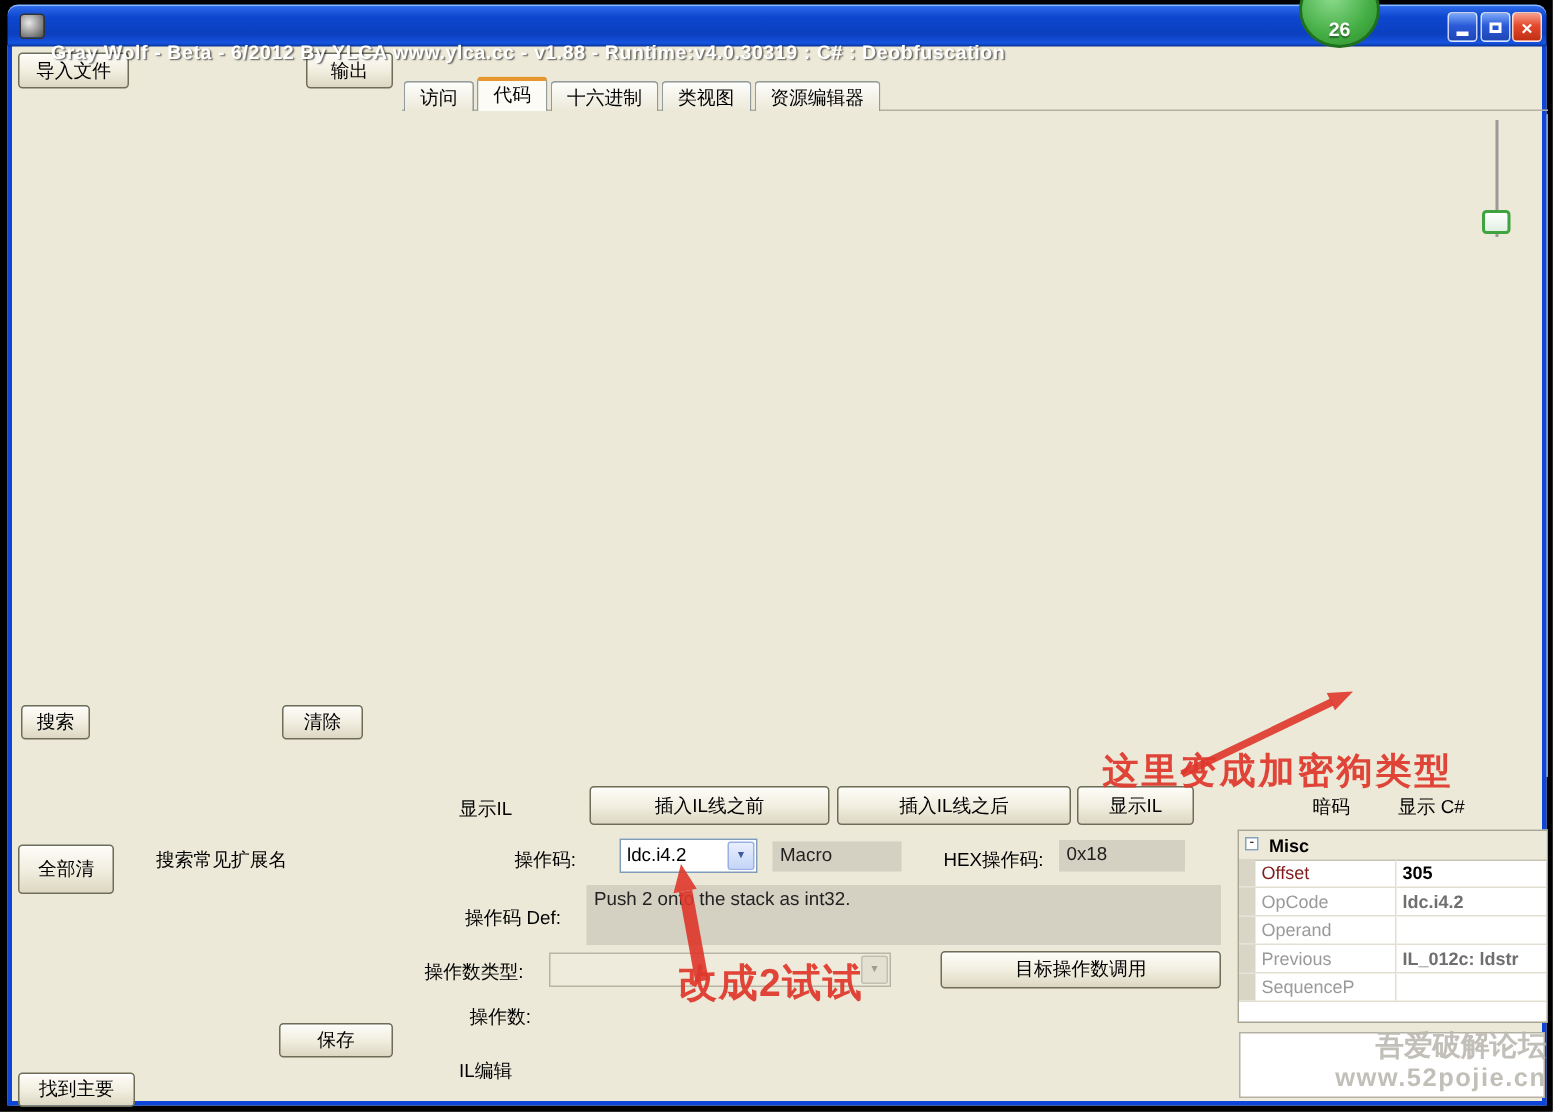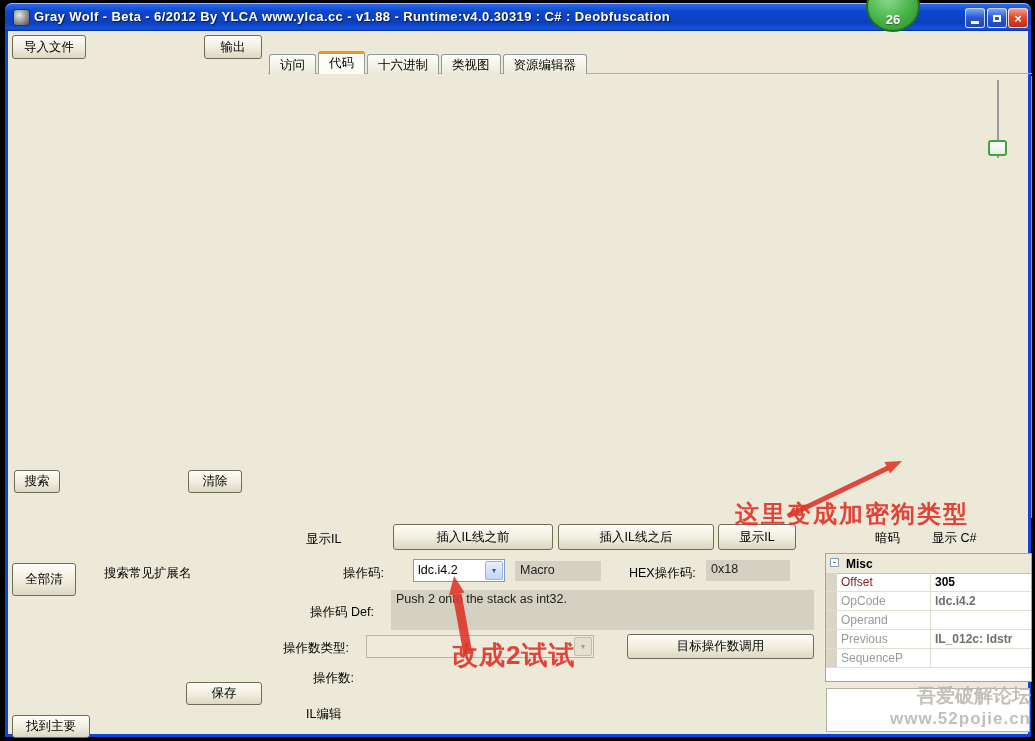--- a/index.html
+++ b/index.html
@@ -8,21 +8,21 @@
   .abs{position:absolute;}
 
   
   #titlebar{left:5px;top:3px;width:1026px;height:28px;border-radius:7px 7px 0 0;
     background:linear-gradient(180deg,#3e8bff 0%,#2a66e8 6%,#0d47cf 30%,#0b3fbe 70%,#1553e0 92%,#073291 100%);
     box-shadow:inset 0 1px 0 rgba(255,255,255,.45);z-index:5;}
   #winframe{left:5px;top:30px;width:1026px;height:707px;background:#ece9d8;box-sizing:border-box;
     border-left:3px solid #0c45d8;border-right:3px solid #0c45d8;border-bottom:3px solid #0c45d8;z-index:1;}
   #app-icon{left:13px;top:9px;width:15px;height:15px;border-radius:3px;
     background:radial-gradient(circle at 35% 35%,#e9e9e9,#8a8a8a 60%,#4c4c4c);border:1px solid #333;z-index:6;}
-  #title-text{left:34px;top:9px;z-index:6;color:#fff;font-weight:bold;font-size:13px;letter-spacing:.4px;
+  #title-text{left:34px;top:27px;z-index:6;color:#fff;font-weight:bold;font-size:13px;letter-spacing:.4px;
     text-shadow:1px 1px 1px rgba(0,0,0,.6);white-space:nowrap;}
   #badge{left:866px;top:-19px;width:50px;height:47px;border-radius:50%;z-index:40;
     background:radial-gradient(circle at 40% 30%,#8edc8e,#43ad43 60%,#2c8c2c);border:2px solid #1f6f1f;
     color:#fff;font-weight:bold;font-size:13px;text-align:center;line-height:74px;text-shadow:0 1px 1px rgba(0,0,0,.4);}
   .winbtn{top:8px;width:20px;height:20px;border-radius:3px;z-index:6;border:1px solid rgba(255,255,255,.75);
     box-sizing:border-box;display:flex;align-items:center;justify-content:center;color:#fff;}
   .winbtn.blue{background:linear-gradient(180deg,#7aa8f8,#2a5ad8 45%,#1e46b4);}
   .winbtn.red{background:linear-gradient(180deg,#f8a08c,#e4482c 45%,#c03014);font-weight:bold;font-size:13px;}
   #btn-min{left:965px;} #btn-restore{left:987px;} #btn-close{left:1008px;}
   #btn-min .bar{width:8px;height:3px;background:#fff;margin-top:8px;}
@@ -126,21 +126,21 @@
   #misc-title{position:absolute;left:20px;top:3px;font-weight:bold;font-size:12px;}
   .mrow{position:relative;height:18px;border-bottom:1px solid #e2dfd2;display:flex;}
   .mindent{width:11px;background:#d9d6c8;}
   .mlabel{width:89px;padding:2px 0 0 4px;color:#9a9a9a;font-size:12px;border-right:1px solid #e2dfd2;overflow:hidden;white-space:nowrap;}
   .mvalue{flex:1;padding:2px 0 0 4px;color:#6f6f6f;font-weight:bold;font-size:12px;overflow:hidden;white-space:nowrap;}
   .mrow.hl .mlabel{color:#7f1d1d;} .mrow.hl .mvalue{color:#000;}
 
   #notes-box{left:826px;top:688px;width:204px;height:44px;background:#fff;border:1px solid #b5b2a5;box-sizing:border-box;z-index:2;}
   #watermark{left:855px;top:687px;width:176px;text-align:right;z-index:25;color:rgba(186,184,176,.9);
     font-weight:bold;line-height:21px;pointer-events:none;}
-  #watermark .w1{font-size:19px;font-family:Liberation Mono, monospace;} #watermark .w2{font-size:17px;letter-spacing:1px;}
+  #watermark .w1{font-size:19px;} #watermark .w2{font-size:17px;letter-spacing:1px;}
 
   
   .red-note{position:absolute;color:#df372b;font-weight:bold;z-index:30;white-space:nowrap;opacity:.92;}
   #note1{left:735px;top:498px;font-size:24px;letter-spacing:2px;}
   #note2{left:452px;top:638px;font-size:26px;letter-spacing:1px;}
   #arrow-overlay{position:absolute;left:0;top:0;width:1035px;height:741px;z-index:29;pointer-events:none;}
 
   .check-svg{position:absolute;left:0px;top:0px;}
 </style>
 </head>

